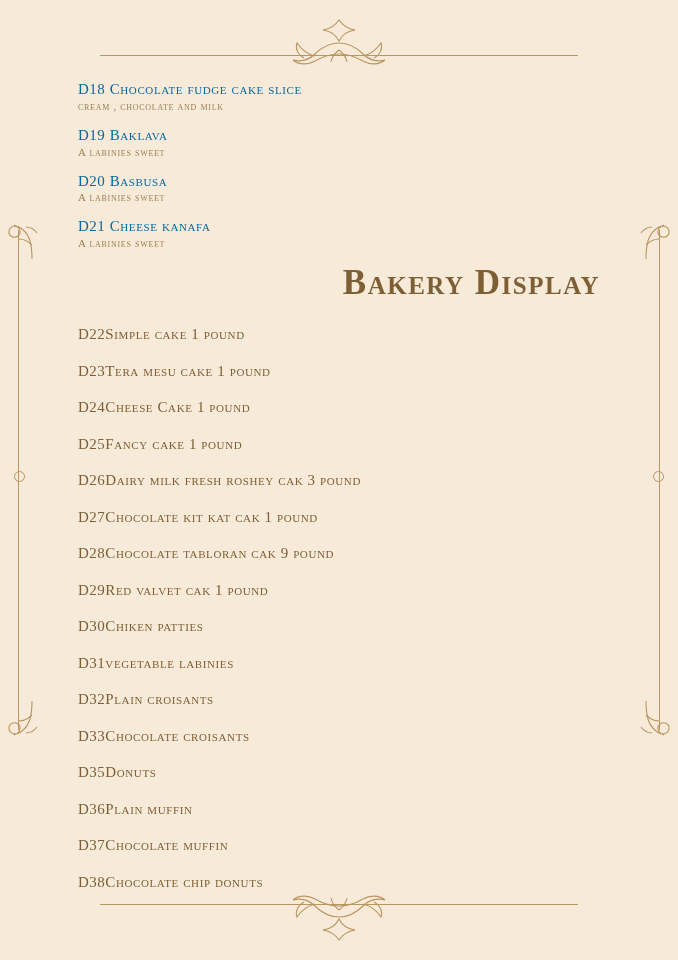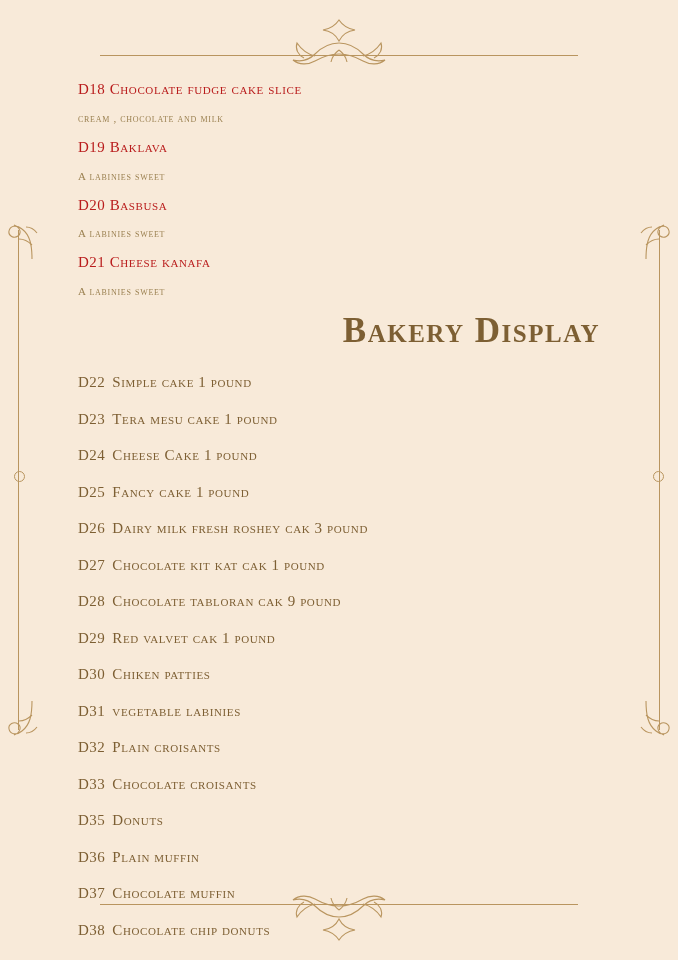--- a/index.html
+++ b/index.html
@@ -67,32 +67,32 @@
     box-sizing: border-box;
   }
 
   .item {
     margin-bottom: 14px;
   }
   .item-title {
     font-size: 15px;
     letter-spacing: 0.6px;
     font-variant: small-caps;
-    color: #b91c1c;
+    color: #0369a1;
     line-height: 1.25;
   }
   .item-code {
     letter-spacing: 0.5px;
   }
   .item-desc {
     font-size: 11px;
     letter-spacing: 0.7px;
     font-variant: small-caps;
     color: #9b8151;
-    margin-top: 13px;
+    margin-top: 1px;
   }
 
   .section-title {
     text-align: right;
     font-size: 35px;
     letter-spacing: 1.5px;
     font-variant: small-caps;
     color: #7d5f33;
     margin: 12px 0 22px 0;
     font-weight: bold;
@@ -104,21 +104,21 @@
     list-style: none;
   }
   .list li {
     font-size: 15px;
     letter-spacing: 0.6px;
     font-variant: small-caps;
     color: #7d5f33;
     margin-bottom: 18.5px;
     line-height: 1.2;
   }
-  .list li .item-code { margin-right: 7px; }
+  .list li .item-code { margin-right: 0; }
 </style>
 </head>
 <body>
 
 <div class="page">
 
   <div class="frame-line frame-top"></div>
   <div class="frame-line frame-bottom"></div>
   <div class="frame-line frame-left"></div>
   <div class="frame-line frame-right"></div>

